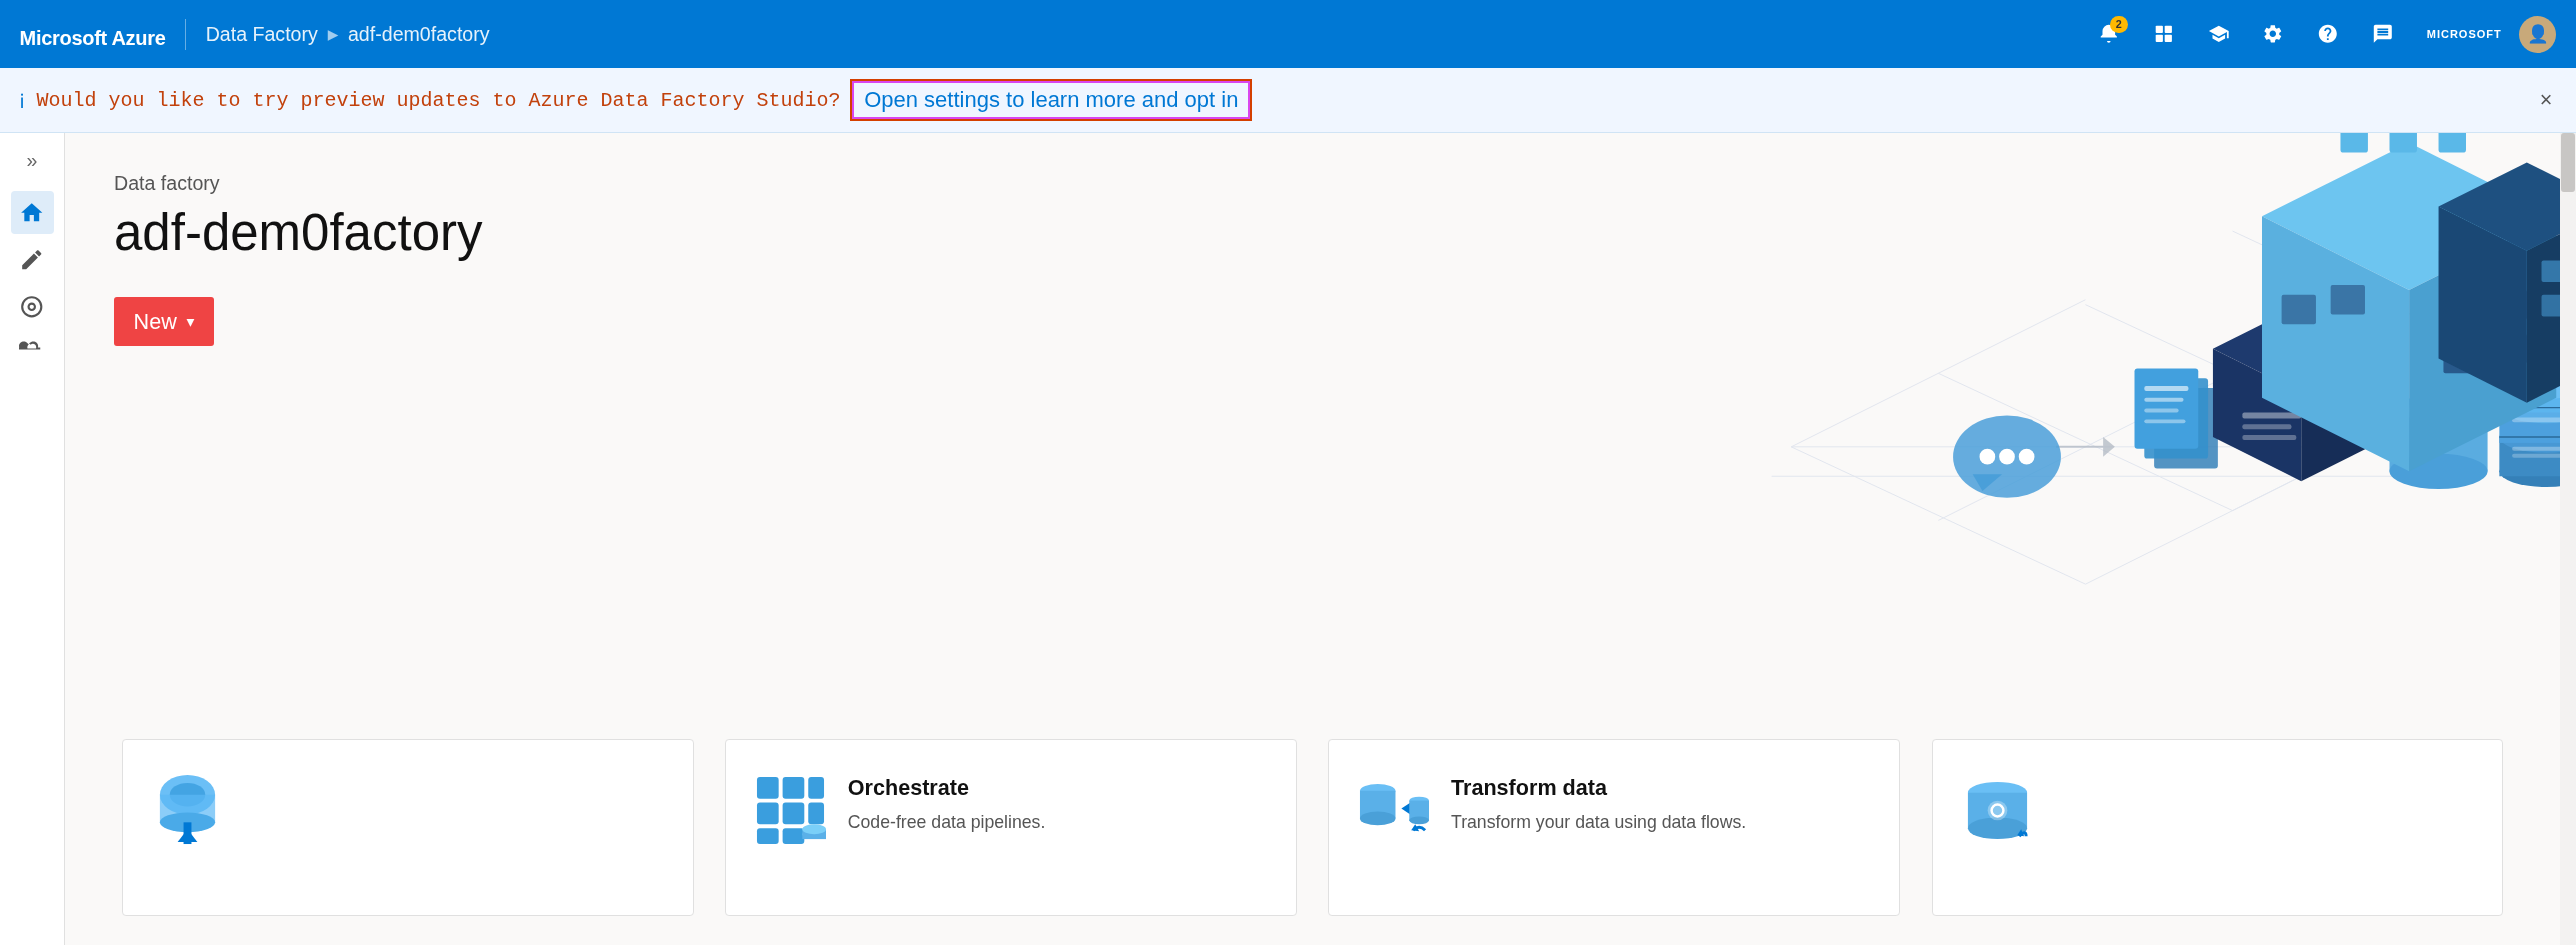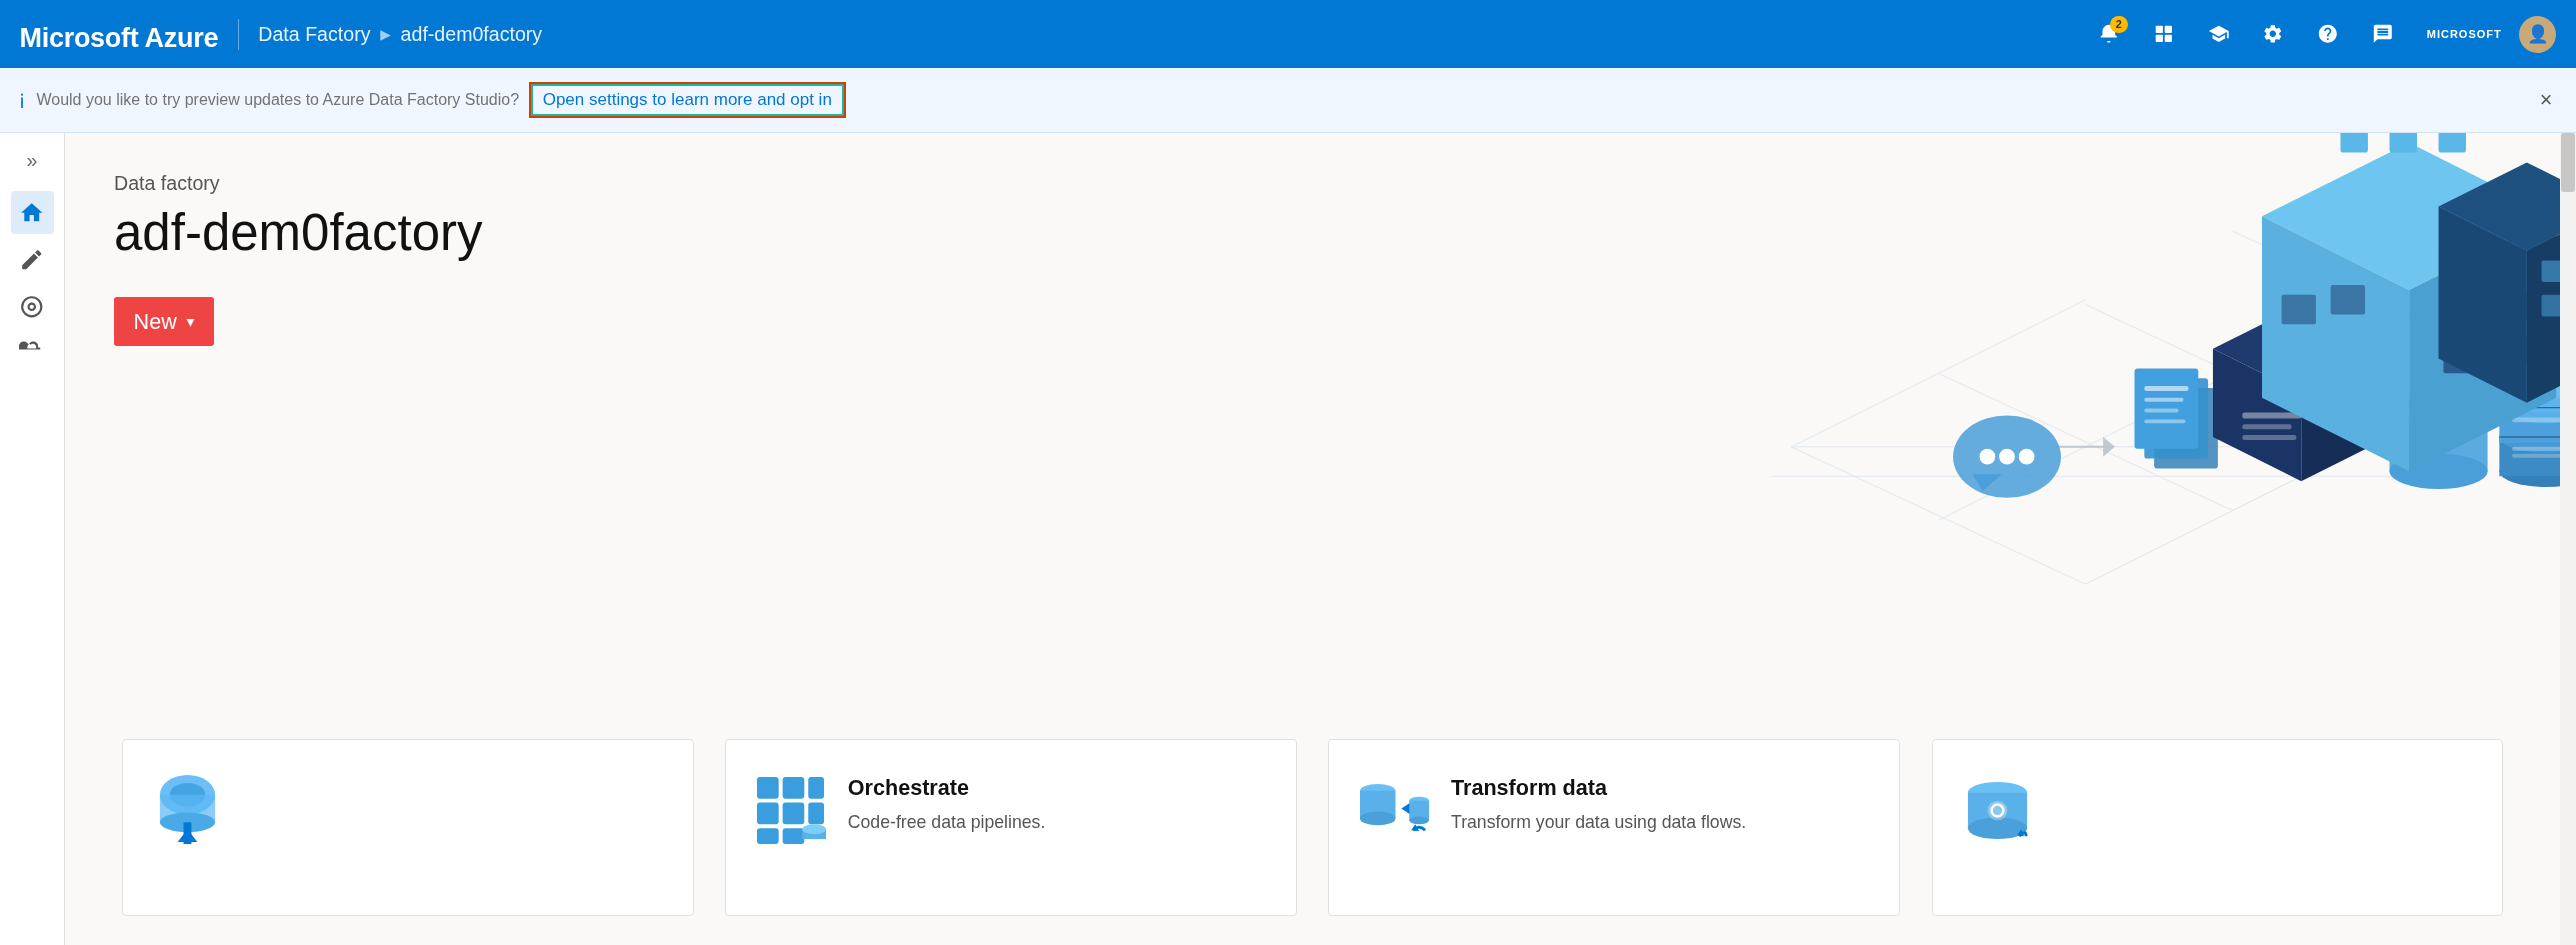--- a/index.html
+++ b/index.html
@@ -9,21 +9,21 @@
     .top-nav {
       background: #0078d4;
       height: 68px;
       display: flex;
       align-items: center;
       padding: 0 19.6px;
       color: white;
       flex-shrink: 0;
     }
     .top-nav-brand {
-      font-size: 27px;
+      font-size: 20px;
       font-weight: 600;
       letter-spacing: -0.3px;
       white-space: nowrap;
       margin-top: 9px;
     }
     .top-nav-separator {
       width: 1px;
       height: 31px;
       background: rgba(255,255,255,0.4);
       margin: 0 19.6px;
@@ -101,29 +101,30 @@
       gap: 11.8px;
       flex-shrink: 0;
       position: relative;
     }
     .banner-info-icon {
       color: #0078d4;
       font-size: 19.6px;
       flex-shrink: 0;
     }
     .banner-text {
-      font-size: 16px;
-      color: #737373;
+      font-size: 20px;
+      color: #c2410c;
+      font-family: Liberation Mono, monospace;
     }
     .banner-link {
-      font-size: 17px;
+      font-size: 22px;
       color: #0078d4;
       cursor: pointer;
       text-decoration: none;
-      border: 2px solid #14b8a6;
+      border: 2px solid #d946ef;
       padding: 3.9px 9.8px;
       outline: 2px solid #d43f00;
     }
     .banner-close {
       position: absolute;
       right: 23.6px;
       top: 50%;
       transform: translateY(-50%);
       font-size: 21.6px;
       color: #555;

